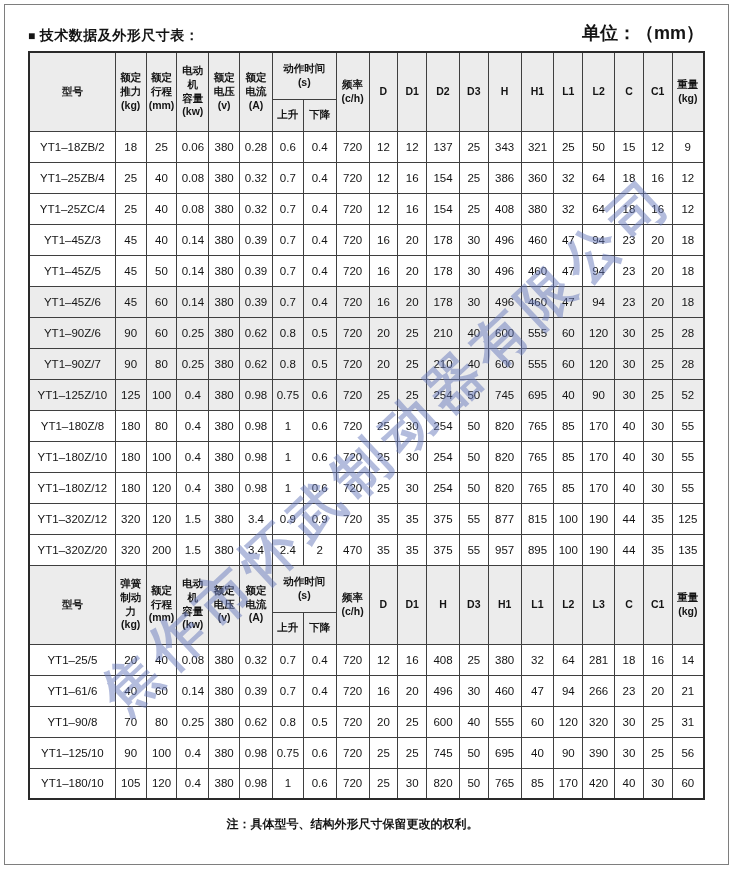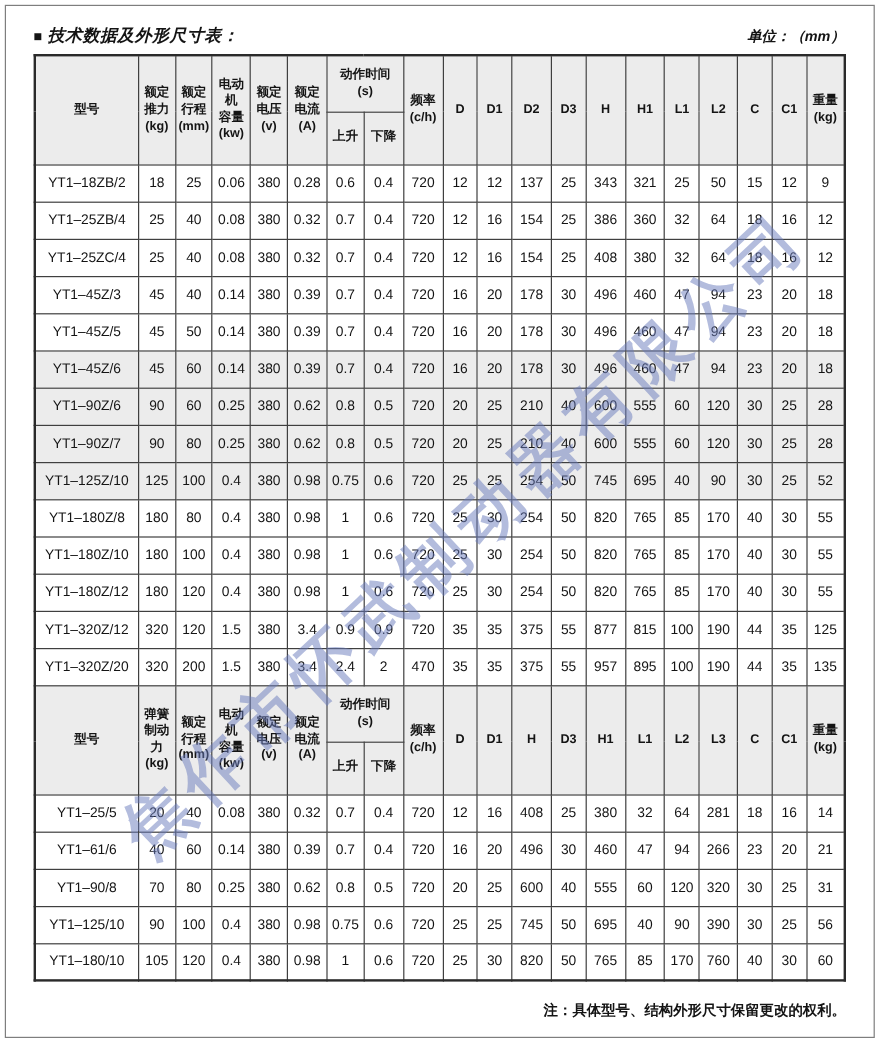--- a/index.html
+++ b/index.html
@@ -8,51 +8,50 @@
     background: #ffffff; color: #141414;
     font-family: "Liberation Sans", "DejaVu Sans", sans-serif;
   }
   .frame {
     position: absolute; inset: 4px; border: 1px solid #7e7e7e; pointer-events: none;
   }
   .content { position: absolute; inset: 0; padding-top: 21px; }
   .titlebar {
     display: flex; justify-content: space-between; align-items: flex-end;
     margin: 0 29px 6px 28px;
-    font-style: italic;
   }
   .title { font-size: 14px; font-weight: bold; letter-spacing: 0.5px; }
   .title .bullet { font-size: 12px; margin-right: 4px; }
-  .unit { font-size: 12px; font-weight: bold; }
+  .unit { font-size: 18px; font-weight: bold; }
   table.spec {
     border-collapse: collapse; table-layout: fixed;
     margin-left: 28px; width: 677px;
     border: 2px solid #2a2a2a;
   }
   table.spec th, table.spec td {
     border: 1px solid #3f3f3f; text-align: center; vertical-align: middle;
     padding: 0 1px; overflow: hidden;
   }
   table.spec th {
     background: #ececec; font-weight: bold; font-size: 10.5px;
     white-space: pre-line; line-height: 1.3;
   }
   tr.hrow1 th { height: 47px; }
-  tr.hrow2 th { height: 44px; }
+  tr.hrow2 th { height: 32px; }
   table.spec td { font-size: 11.5px; height: 31px; background: #ffffff; }
   tr.shaded td { background: #ececec; }
   td.model { font-size: 11px; margin-left: 20px; }
   .watermark {
     position: absolute; left: 86px; top: 676px; z-index: 5;
     transform: rotate(-43deg); transform-origin: 0 0;
     font-size: 55px; font-weight: bold; letter-spacing: 8px; white-space: nowrap;
     color: rgba(103,122,187,0.5); pointer-events: none;
   }
   .note {
-    text-align: right; margin: 16px 28px 0 0;
+    text-align: center; margin: 16px 28px 0 0;
     font-size: 12px; font-weight: bold;
   }
 </style>
 </head>
 <body>
 
 <div class="frame"></div>
 
 <div class="content">
 
@@ -577,21 +576,21 @@
           <td>1</td>
           <td>0.6</td>
           <td>720</td>
           <td>25</td>
           <td>30</td>
           <td>820</td>
           <td>50</td>
           <td>765</td>
           <td>85</td>
           <td>170</td>
-          <td>760</td>
+          <td>420</td>
           <td>40</td>
           <td>30</td>
           <td>60</td>
         </tr>
       </tbody>
   </table>
 
   <div class="note">注：具体型号、结构外形尺寸保留更改的权利。</div>
 </div>
 

